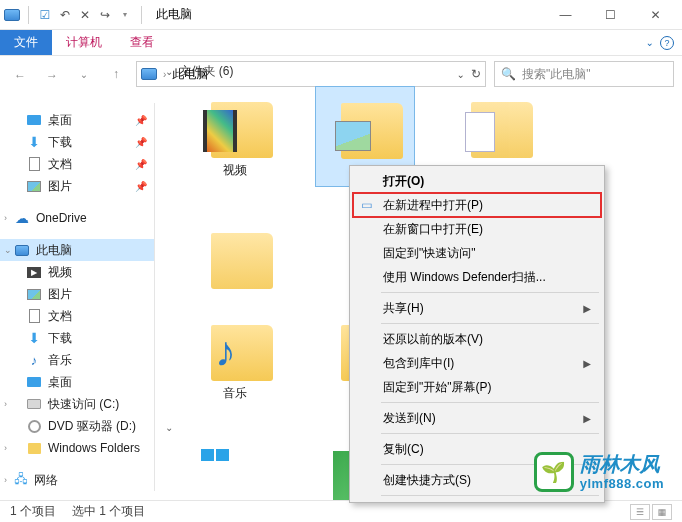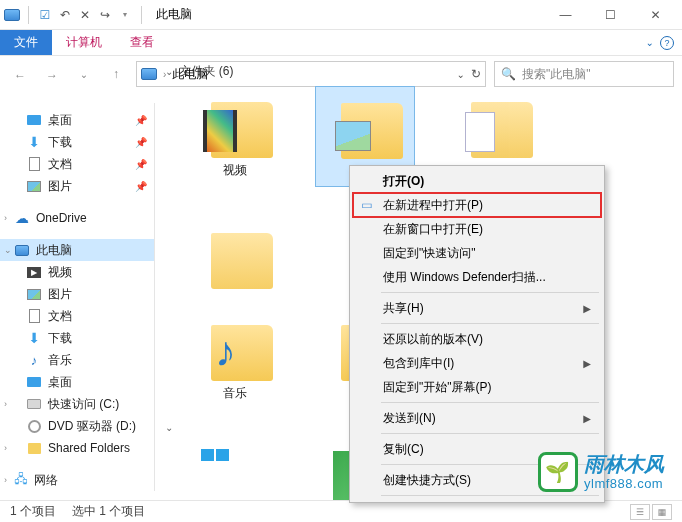--- a/index.html
+++ b/index.html
@@ -82,21 +82,21 @@
 
 .status { position: absolute; left: 0; bottom: 0; right: 0; height: 22px; border-top: 1px solid #e5e5e5; display: flex; align-items: center; padding: 0 10px; gap: 16px; font-size: 12px; color: #444; background: #fff; }
 .view-toggles { margin-left: auto; display: flex; gap: 2px; }
 .vt { width: 20px; height: 16px; border: 1px solid #ccc; display: flex; align-items: center; justify-content: center; font-size: 9px; color: #888; }
 
 
 .wmark { position: absolute; right: 18px; bottom: 30px; display: flex; align-items: center; gap: 6px; z-index: 60; }
 .wmark-logo { width: 40px; height: 40px; border: 3px solid #2aa148; border-radius: 8px; display: flex; align-items: center; justify-content: center; color: #2aa148; font-size: 20px; background: #fff; }
 .wmark-txt { display: flex; flex-direction: column; line-height: 1.2; }
 .wmark-cn { font-size: 20px; font-weight: bold; color: #1f8dc7; font-style: italic; }
-.wmark-en { font-size: 13px; font-weight: normal; color: #1f8dc7; letter-spacing: 0.5px; }
+.wmark-en { font-size: 13px; font-weight: bold; color: #1f8dc7; letter-spacing: 0.5px; }
 </style>
 </head>
 <body>
 
 <div class="titlebar">
   <div class="tb-left">
     <span class="tb-icon">
         <span class="pc-small"></span>
       </span>
     <span class="tb-sep"></span>
@@ -231,21 +231,21 @@
         <span class="ni-ico">
           <span class="ico-dvd"></span>
         </span>
         <span style="white-space:nowrap;overflow:hidden">DVD 驱动器 (D:)</span>
       </div>
     <div class="nav-item">
         <span class="nav-chev">›</span>
         <span class="ni-ico">
           <span class="ico-sh"></span>
         </span>
-        <span style="white-space:nowrap;overflow:hidden">Shared Folders</span>
+        <span style="white-space:nowrap;overflow:hidden">Windows Folders</span>
       </div>
     <div style="height:10px"></div>
     <div class="nav-item top">
         <span class="nav-chev">›</span>
         <span class="ni-ico ico-net">🖧</span>
         <span>网络</span>
       </div>
   </div>
 
   <div class="content">

